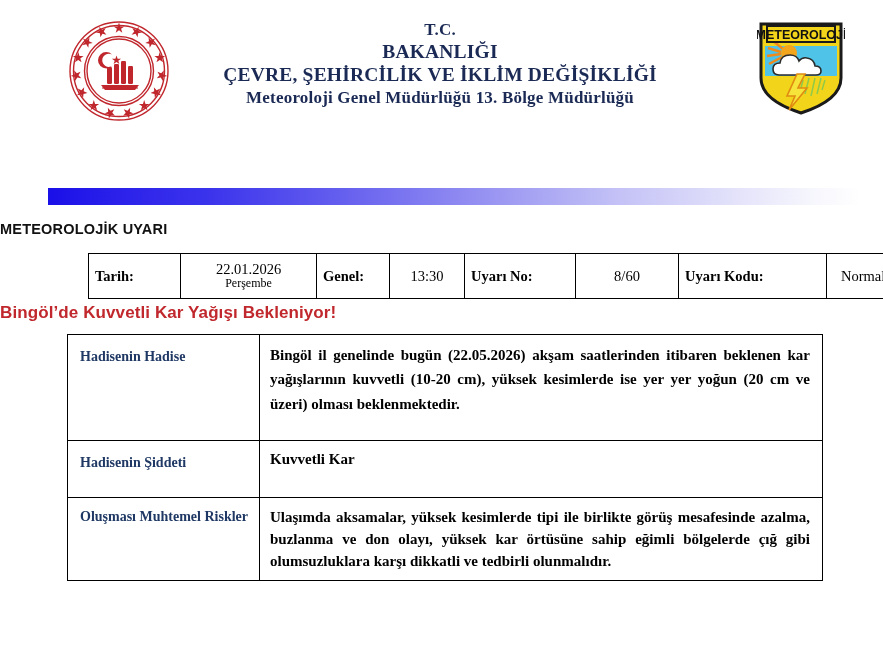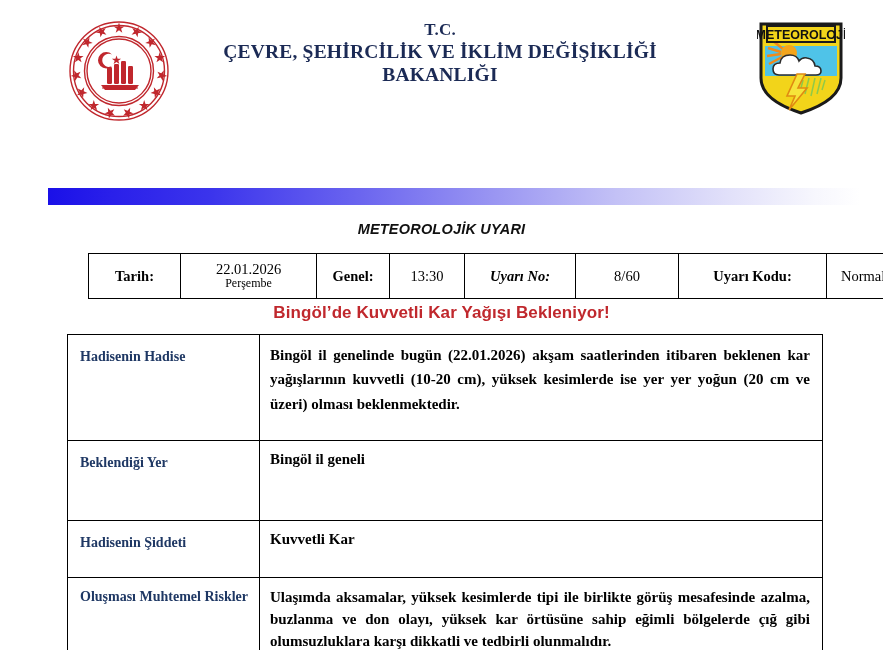--- a/index.html
+++ b/index.html
@@ -81,27 +81,26 @@
         #f6f6fd 94%,
         #ffffff 100%);
   }
 
   
   #section-title {
     position: absolute;
     left: 0;
     top: 221px;
     width: 883px;
-    text-align: center;
+    text-align: left;
     font-family: "Liberation Sans", "DejaVu Sans", sans-serif;
     font-weight: bold;
     font-size: 14.5px;
     letter-spacing: 0.2px;
     color: #111111;
-    font-style: italic;
   }
 
   
   #info-table {
     position: absolute;
     left: 88px;
     top: 253px;
     width: 733px;
     border-collapse: collapse;
     table-layout: fixed;
@@ -109,48 +108,46 @@
   #info-table td {
     border: 1px solid #000000;
     height: 40px;
     padding: 2px 6px;
     vertical-align: middle;
     font-size: 14.5px;
     line-height: 1.12;
   }
   #info-table td.lbl {
     font-weight: bold;
-    text-align: center;
   }
   #info-table td.val {
     text-align: center;
     font-weight: normal;
     margin-left: 12px;
   }
   #info-table td.val-left {
     text-align: left;
     padding-left: 14px;
   }
   .col-tarih-lbl  { width: 79px; }
   .col-tarih-val  { width: 123px; }
   .col-saat-lbl   { width: 60px; }
   .col-saat-val   { width: 62px; }
-  .col-uyarino-lbl{ width: 98px; font-style: italic; }
+  .col-uyarino-lbl{ width: 98px; }
   .col-uyarino-val{ width: 90px; }
   .col-kod-lbl    { width: 135px; }
   .col-kod-val    { width: 86px; }
   .date-day { display: block; font-size: 12px; }
 
   
   #headline {
     position: absolute;
     left: 0;
     top: 303px;
     width: 883px;
-    text-align: center;
     font-family: "Liberation Sans", "DejaVu Sans", sans-serif;
     font-weight: bold;
     font-size: 17px;
     color: #c0282d;
     letter-spacing: 0.1px;
   }
 
   
   #main-table {
     position: absolute;
@@ -238,22 +235,23 @@
         <path d="M33 65h38l-4 5H37z"></path>
       </g>
       <g fill="none" stroke="#c0272d" stroke-width="1.1">
         <path d="M34 68h36"></path>
       </g>
     </svg>
   </div>
 
   <div id="header-titles">
     <div class="ht-line" id="ht-tc">T.C.</div>
+    <div class="ht-line" id="ht-main2">BAKANLIĞI</div>
     <div class="ht-line" id="ht-main">ÇEVRE, ŞEHİRCİLİK VE İKLİM DEĞİŞİKLİĞİ</div>
-    <div class="ht-line" id="ht-main2">BAKANLIĞI</div>
+    <div class="ht-line" id="ht-sub">Meteoroloji Genel Müdürlüğü 13. Bölge Müdürlüğü</div>
   </div>
 
   <div id="meteo-logo">
     <svg viewBox="0 0 88 96" width="88" height="96" aria-hidden="true">
       <path d="M4 4 H84 V58 Q84 80 44 93 Q4 80 4 58 Z" fill="#f2d41a" stroke="#1a1a1a" stroke-width="3"></path>
       <path d="M8 30 H80 V57 Q80 77 44 89 Q8 77 8 57 Z" fill="#f2d41a"></path>
       <path d="M8 26 H80 V56 H8 Z" fill="#4fc3e8"></path>
 
       <g stroke="#f08a1a" stroke-width="2.4">
         <line x1="24" y1="32" x2="11" y2="28"></line>
@@ -307,25 +305,21 @@
     </tr>
   </tbody>
 </table>
 
 <div id="headline">Bingöl’de Kuvvetli Kar Yağışı Bekleniyor!</div>
 
 <table id="main-table">
   <tbody>
     <tr class="r-hadise">
       <td class="label">Hadisenin Hadise</td>
-      <td class="content">Bingöl il genelinde bugün (22.01.2026) akşam saatlerinden itibaren beklenen kar yağışlarının kuvvetli (10-20 cm), yüksek kesimlerde ise yer yer yoğun (20 cm ve üzeri) olması beklenmektedir.</td>
-    </tr>
-    <tr class="r-yer">
-      <td class="label">Beklendiği Yer</td>
-      <td class="content compact">Bingöl il geneli</td>
+      <td class="content">Bingöl il genelinde bugün (22.05.2026) akşam saatlerinden itibaren beklenen kar yağışlarının kuvvetli (10-20 cm), yüksek kesimlerde ise yer yer yoğun (20 cm ve üzeri) olması beklenmektedir.</td>
     </tr>
     <tr class="r-siddet">
       <td class="label">Hadisenin Şiddeti</td>
       <td class="content compact">Kuvvetli Kar</td>
     </tr>
     <tr class="r-riskler">
       <td class="label">Oluşması Muhtemel Riskler</td>
       <td class="content">Ulaşımda aksamalar, yüksek kesimlerde tipi ile birlikte görüş mesafesinde azalma, buzlanma ve don olayı, yüksek kar örtüsüne sahip eğimli bölgelerde çığ gibi olumsuzluklara karşı dikkatli ve tedbirli olunmalıdır.</td>
     </tr>
 

